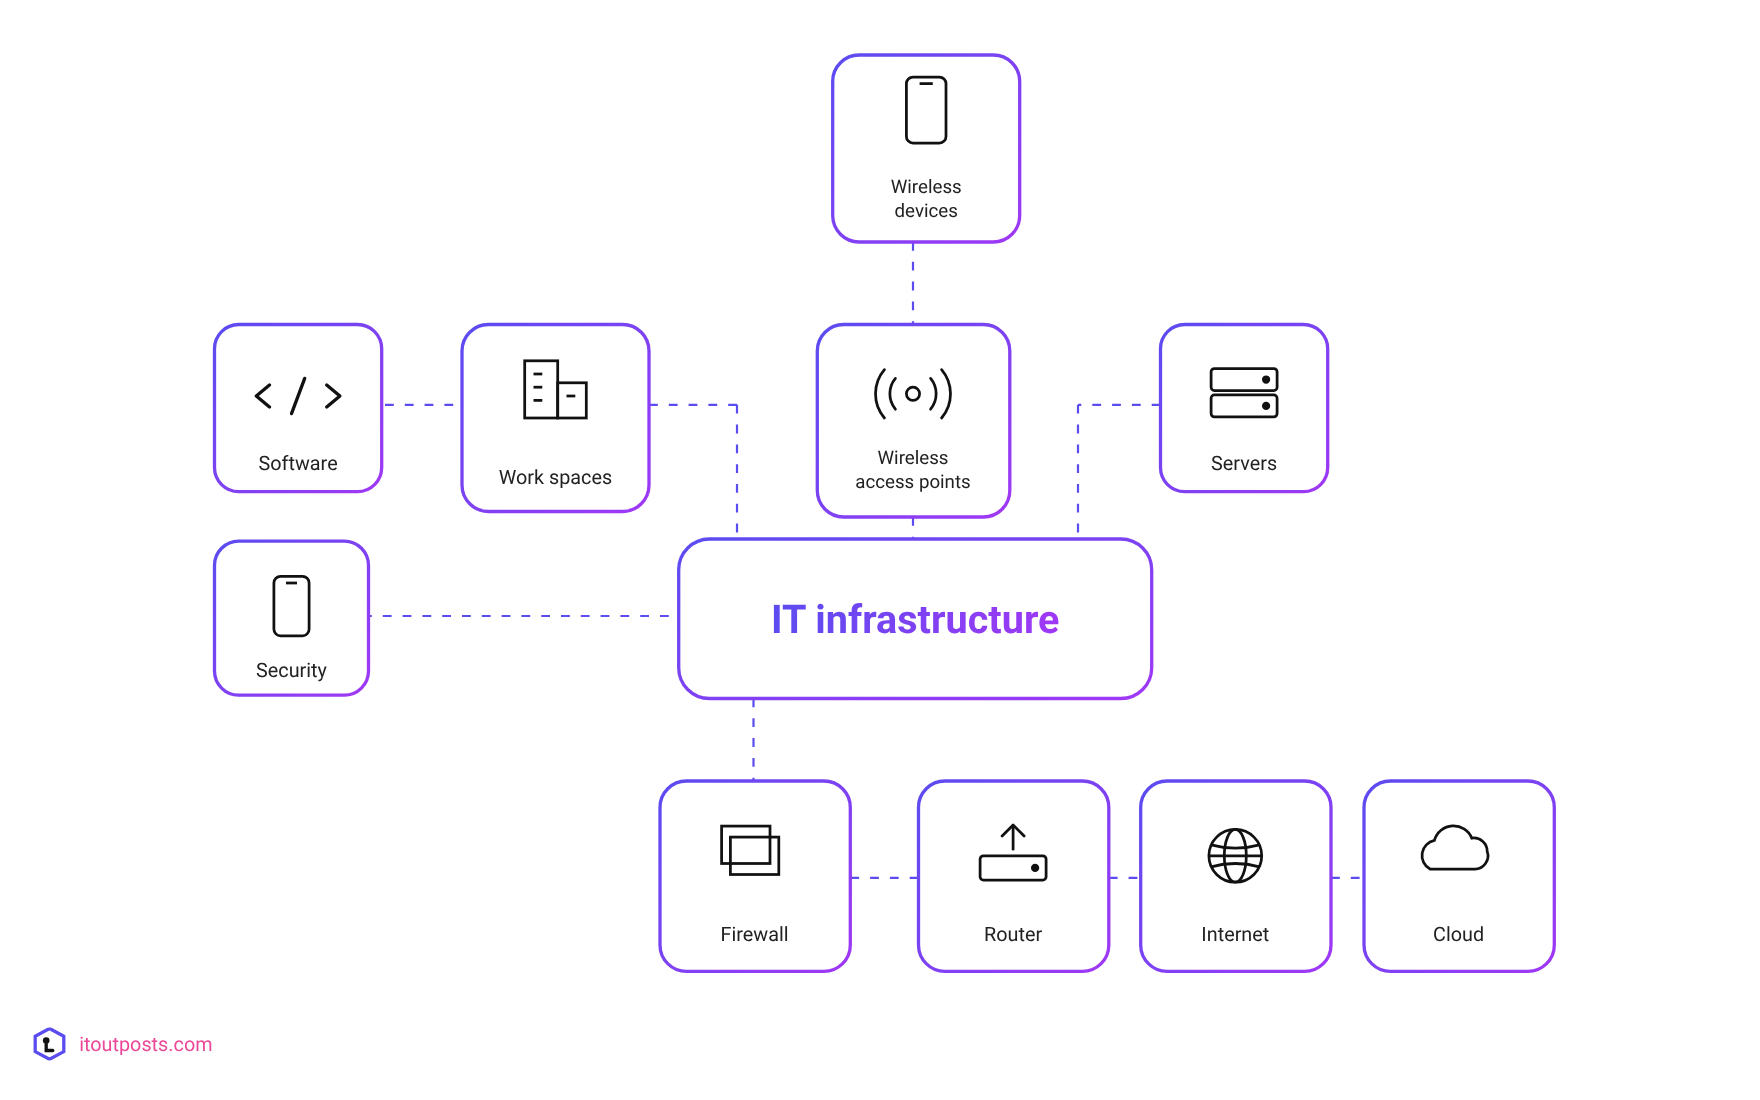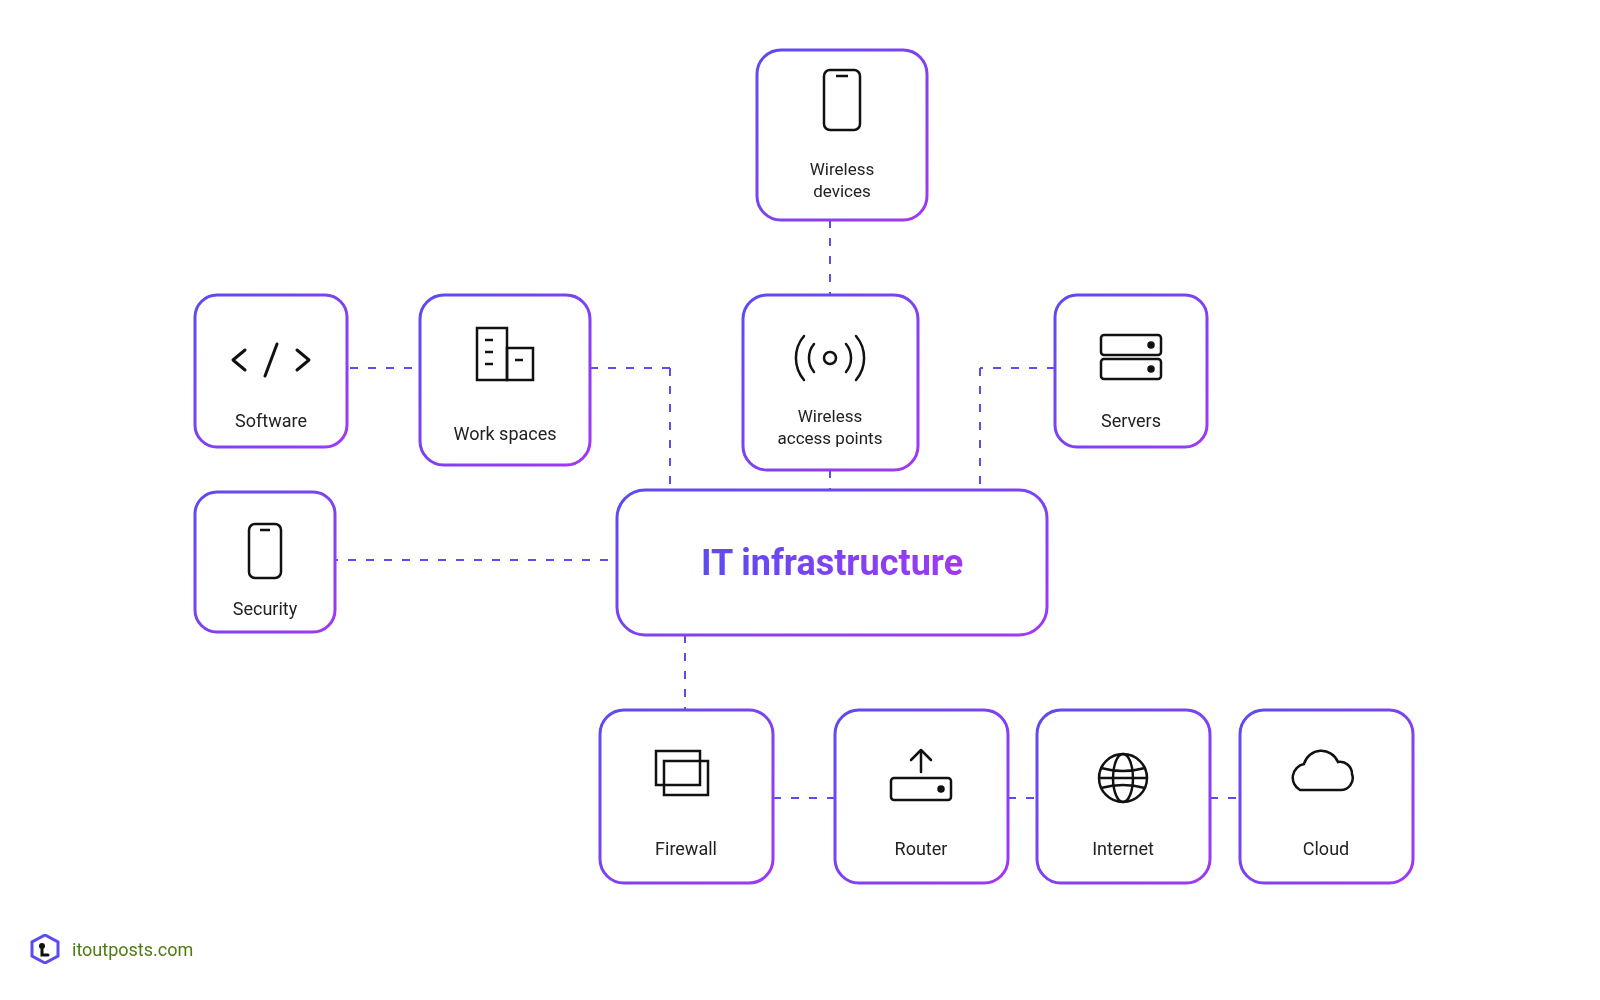--- a/index.html
+++ b/index.html
@@ -3,21 +3,21 @@
 <meta charset="utf-8">
 <style>
   html,body{margin:0;padding:0;width:1600px;height:1000px;background:#fff;font-family:-apple-system,BlinkMacSystemFont,"Segoe UI",Roboto,Helvetica,Arial,sans-serif;color:#111;}
   .canvas{position:relative;width:1600px;height:1000px;}
   svg.diagram{position:absolute;left:0;top:0;width:1600px;height:1000px;}
   .node-label{font-size:18px;fill:#222;}
   .node-label-sm{font-size:17px;fill:#222;}
   .center-label{font-size:36px;font-weight:700;fill:url(#titleGrad);}
   .footer{position:absolute;left:30px;bottom:36px;display:flex;align-items:center;gap:12px;}
   .footer .logo{width:30px;height:30px;display:flex;align-items:center;justify-content:center;}
-  .footer-text{font-size:18px;color:#4d7c0f;}
+  .footer-text{font-size:18px;color:#ec4899;}
 </style>
 </head>
 <body>
 
 <div class="canvas">
 <svg class="diagram" viewBox="0 0 1600 1000">
   <defs>
     <linearGradient id="boxGrad" x1="0%" y1="0%" x2="100%" y2="100%">
       <stop offset="0%" stop-color="#5B4CF0"></stop>
       <stop offset="100%" stop-color="#A038F5"></stop>

